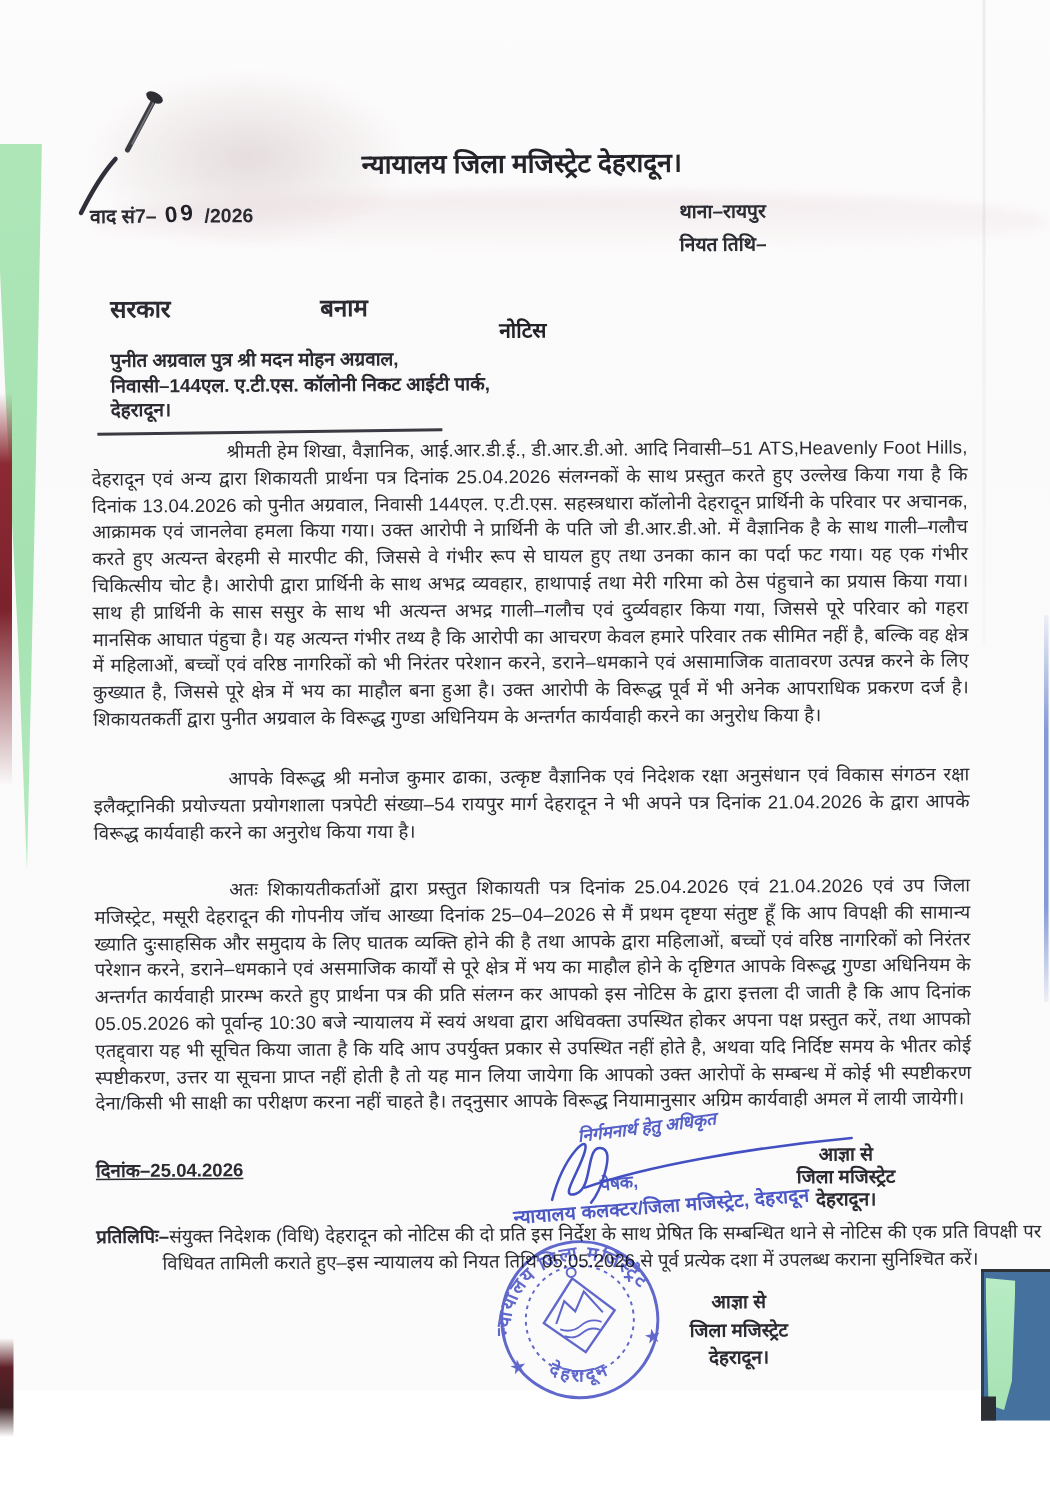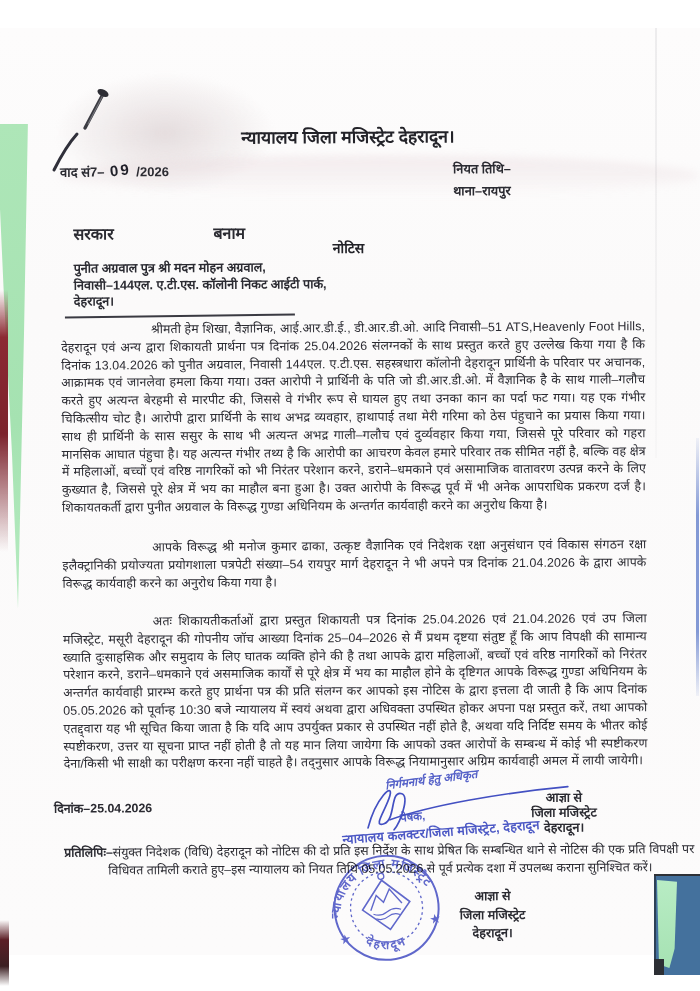--- a/index.html
+++ b/index.html
@@ -6,21 +6,20 @@
   body{
     width:700px;height:991px;overflow:hidden;
     background:#ffffff;
     font-family:"Liberation Sans","DejaVu Sans",sans-serif;
     position:relative;
   }
   #scan{
     position:absolute;inset:0;width:700px;height:927px;
     background:
       linear-gradient(180deg,#fdfcfc 0%,#fbfafa 30%,#fcfbfb 100%);
-    margin-top: 28px;
   }
   .abs{position:absolute;}
   
   .shade-top{
     left:60px;top:128px;width:640px;height:40px;
     background:linear-gradient(180deg,rgba(226,205,210,.35),rgba(255,255,255,0));
     border-radius:50%;
     filter:blur(4px);
   }
   .shade-pin{
@@ -86,21 +85,21 @@
     display:inline-block;font-size:15px;font-weight:700;color:#1f1f28;
     transform:rotate(-6deg) translateY(-1px);letter-spacing:2px;padding:0 2px;
   }
   .right-head{left:455px;top:131px;font-size:12.8px;font-weight:600;line-height:21.5px;}
   .parties{left:75px;top:193px;font-size:16px;font-weight:600;}
   .parties .vs{position:absolute;left:140px;top:0;}
   .notice-title{left:0;top:210px;width:700px;text-align:center;font-size:14px;font-weight:700;color:#222228;}
   .addressee{left:75px;top:231px;font-size:12.6px;font-weight:600;line-height:16.5px;}
   .rule{left:66px;top:286px;width:230px;height:2px;background:#3a3a42;transform:rotate(-.4deg);}
   .enclosure{left:62px;top:753px;font-size:12.6px;font-weight:700;}
-  .date-line{left:52px;top:771px;font-size:12.4px;font-weight:700;}
+  .date-line{left:62px;top:771px;font-size:12.4px;font-weight:700;text-decoration:underline;}
   .copy-para{
     left:62px;top:814px;width:586px;margin:0;text-align:justify;
     padding-left:44px;text-indent:-44px;font-weight:500;line-height:18.4px;
   }
   .copy-label{font-weight:700;}
   
   .ink{color:#4350c2;}
   .issue-note{
     left:383px;top:744px;font-size:11.5px;font-weight:600;
     transform:rotate(-7deg);font-style:italic;opacity:.9;
@@ -146,22 +145,22 @@
 
     <h1 class="abs title">न्यायालय जिला मजिस्ट्रेट देहरादून।</h1>
 
     <div class="abs case-line">
       <span>वाद सं7–</span>
       <span class="hand-number">09</span>
       <span>/2026</span>
     </div>
 
     <div class="abs right-head">
+      <div>थाना–रायपुर</div>
       <div>नियत तिथि–</div>
-      <div>थाना–रायपुर</div>
     </div>
 
     <div class="abs parties">
       <span>सरकार</span>
       <span class="vs">बनाम</span>
     </div>
 
     <div class="abs notice-title">नोटिस</div>
 
     <div class="abs addressee">

